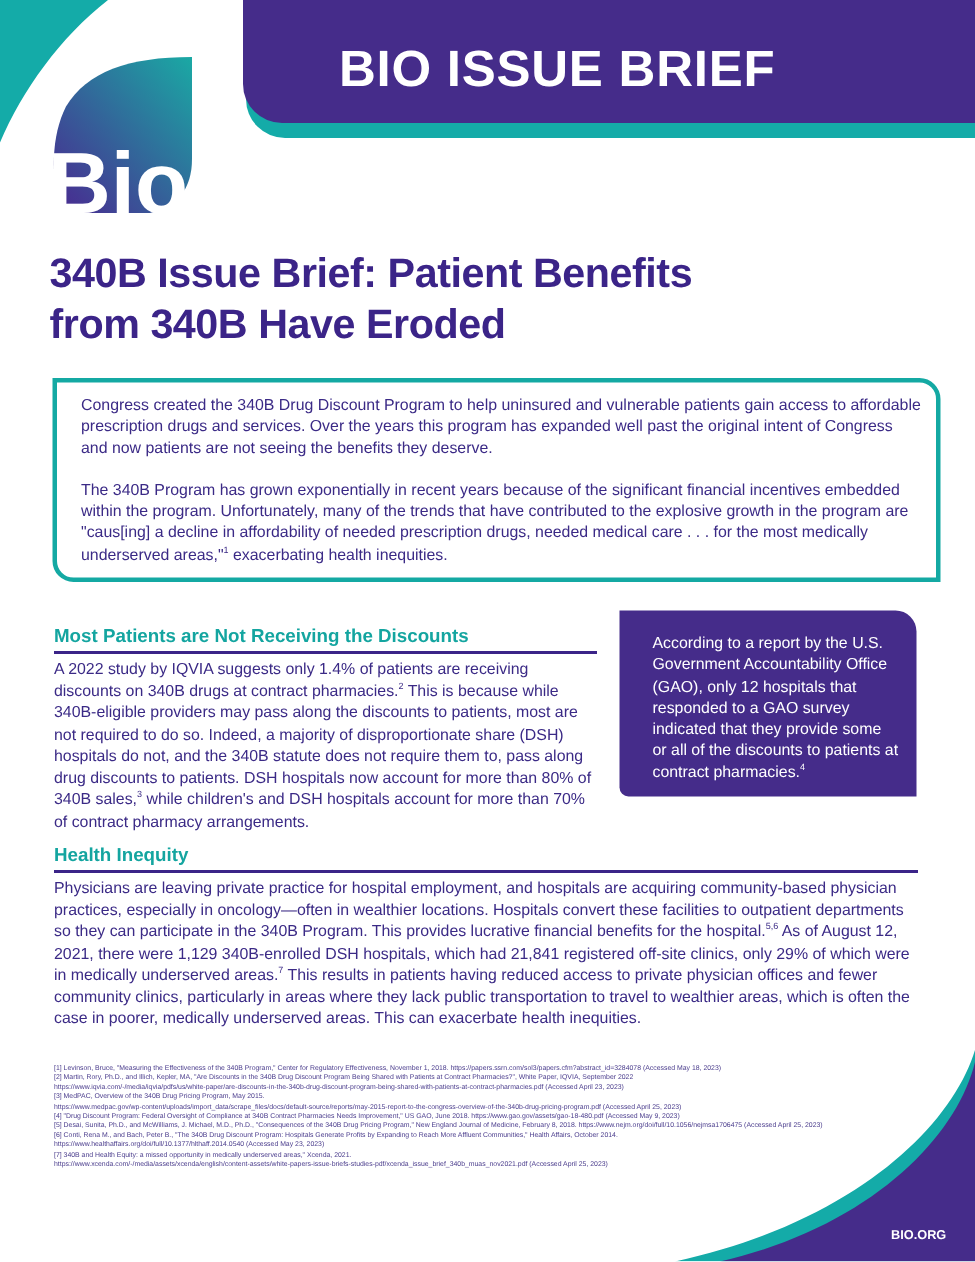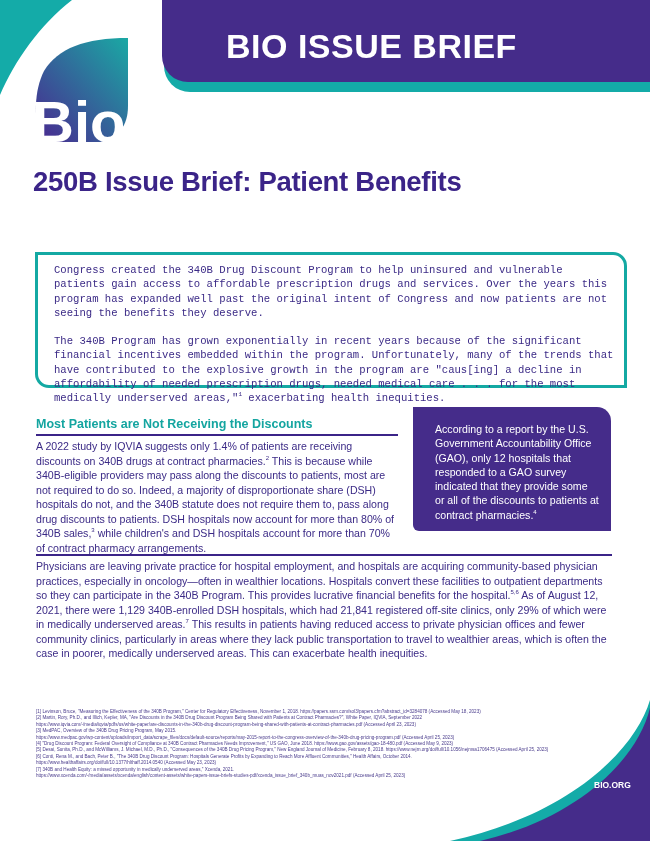--- a/index.html
+++ b/index.html
@@ -7,33 +7,33 @@
   .abs { position:absolute; }
   
   .banner { left:162px; top:0; width:488px; height:82px; background:#452c8a; border-bottom-left-radius:26px; box-shadow:2px 10px 0 0 #14aba8; }
   .banner-title { left:226px; top:27px; font-size:34px; font-weight:bold; color:#ffffff; letter-spacing:0.5px; white-space:nowrap;text-align:center; }
   .swoosh-top { left:0; top:0; width:120px; height:140px; }
   .logo { left:30px; top:36px; width:100px; height:108px; }
   
   .title { left:33px; top:165px; width:560px; font-size:27.5px; font-weight:bold; color:#3b2488; line-height:34px; letter-spacing:-0.3px; }
   
   .intro { left:35px; top:252px; width:560px; height:116px; border:3px solid #14a9a3; border-top-right-radius:14px; border-bottom-left-radius:14px; padding:8px 10px 6px 16px; }
-  .intro p { margin:0; font-size:10.6px; line-height:14.3px; color:#3b2a86;font-family:Liberation Mono, monospace; }
+  .intro p { margin:0; font-size:10.6px; line-height:14.3px; color:#3b2a86; }
   .intro p + p { margin-top:14px; }
   
   .sec-h { font-size:12.5px; font-weight:bold; color:#14a5a0;margin-top:12px; }
   .rule { height:2px; background:#3b2488; }
   .body-text { font-size:10.6px; line-height:14.5px; color:#3b2a86; margin:0; }
   sup { font-size:6px; line-height:0; vertical-align:super; }
   .callout { left:413px; top:407px; width:198px; height:124px; background:#452c8a; border-top-right-radius:14px; border-bottom-left-radius:6px; color:#ffffff; font-size:10.6px; line-height:14.3px; padding:15px 12px 0 22px; box-sizing:border-box; }
   
   .fn { left:36px; top:709px; width:580px; font-size:4.6px; line-height:6.4px; color:#4a3c8c; }
   .fn div { white-space:nowrap; }
   .swoosh-bottom { left:420px; top:700px; width:230px; height:141px; }
-  .bio-org { left:594px; top:780px; font-size:8.5px; font-weight:bold; color:#ffffff; }
+  .bio-org { left:594px; top:818px; font-size:8.5px; font-weight:bold; color:#ffffff; }
 </style>
 </head>
 <body>
 
 <svg class="abs swoosh-top" viewBox="0 0 120 140">
   <path d="M0,0 L72,0 C40,25 15,60 0,95 Z" fill="#14aba8"></path>
 </svg>
 
 <div class="abs banner"></div>
 <div class="abs banner-title">BIO ISSUE BRIEF</div>
@@ -43,37 +43,39 @@
     <linearGradient id="lg" x1="0" y1="1" x2="1" y2="0">
       <stop offset="0" stop-color="#4a2690"></stop>
       <stop offset="1" stop-color="#1aa9a4"></stop>
     </linearGradient>
   </defs>
   <path d="M98,2 L98,70 C98,90 88,102 70,106 L10,106 C4,80 4,55 14,35 C28,12 55,2 98,2 Z" fill="url(#lg)"></path>
   <text x="2" y="106" font-family="Liberation Sans, sans-serif" font-weight="bold" font-size="58" fill="#ffffff">Bio</text>
 </svg>
 
 <div class="abs title">
-  <div>250B Issue Brief: Patient Benefits</div>
+  <div>340B Issue Brief: Patient Benefits</div>
+  <div>from 340B Have Eroded</div>
 </div>
 
 <div class="abs intro">
   <p>Congress created the 340B Drug Discount Program to help uninsured and vulnerable patients gain access to affordable prescription drugs and services. Over the years this program has expanded well past the original intent of Congress and now patients are not seeing the benefits they deserve.</p>
   <p><span>The 340B Program has grown exponentially in recent years because of the significant financial incentives embedded within the program. Unfortunately, many of the trends that have contributed to the explosive growth in the program are "caus[ing] a decline in affordability of needed prescription drugs, needed medical care . . . for the most medically underserved areas,"</span><sup>1</sup><span> exacerbating health inequities.</span></p>
 </div>
 
 <div class="abs" style="left:36px; top:405px; width:362px;">
   <div class="sec-h">Most Patients are Not Receiving the Discounts</div>
   <div class="rule" style="margin-top:3px;"></div>
   <p class="body-text" style="margin-top:3px;"><span>A 2022 study by IQVIA suggests only 1.4% of patients are receiving discounts on 340B drugs at contract pharmacies.</span><sup>2</sup><span> This is because while 340B-eligible providers may pass along the discounts to patients, most are not required to do so. Indeed, a majority of disproportionate share (DSH) hospitals do not, and the 340B statute does not require them to, pass along drug discounts to patients. DSH hospitals now account for more than 80% of 340B sales,</span><sup>3</sup><span> while children's and DSH hospitals account for more than 70% of contract pharmacy arrangements.</span></p>
 </div>
 
 <div class="abs callout"><span>According to a report by the U.S. Government Accountability Office (GAO), only 12 hospitals that responded to a GAO survey indicated that they provide some or all of the discounts to patients at contract pharmacies.</span><sup>4</sup></div>
 
 <div class="abs" style="left:36px; top:551px; width:576px;">
+  <div class="sec-h">Health Inequity</div>
   <div class="rule" style="margin-top:3px;"></div>
   <p class="body-text" style="margin-top:3px;"><span>Physicians are leaving private practice for hospital employment, and hospitals are acquiring community-based physician practices, especially in oncology—often in wealthier locations. Hospitals convert these facilities to outpatient departments so they can participate in the 340B Program. This provides lucrative financial benefits for the hospital.</span><sup>5,6</sup><span> As of August 12, 2021, there were 1,129 340B-enrolled DSH hospitals, which had 21,841 registered off-site clinics, only 29% of which were in medically underserved areas.</span><sup>7</sup><span> This results in patients having reduced access to private physician offices and fewer community clinics, particularly in areas where they lack public transportation to travel to wealthier areas, which is often the case in poorer, medically underserved areas. This can exacerbate health inequities.</span></p>
 </div>
 
 <svg class="abs swoosh-bottom" viewBox="0 0 230 141">
   <path d="M230,0 C215,50 150,115 30,141 L230,141 Z" fill="#14aba8"></path>
   <path d="M230,8 C218,58 160,118 60,141 L230,141 Z" fill="#452c8a"></path>
 </svg>
 <div class="abs bio-org">BIO.ORG</div>
 

